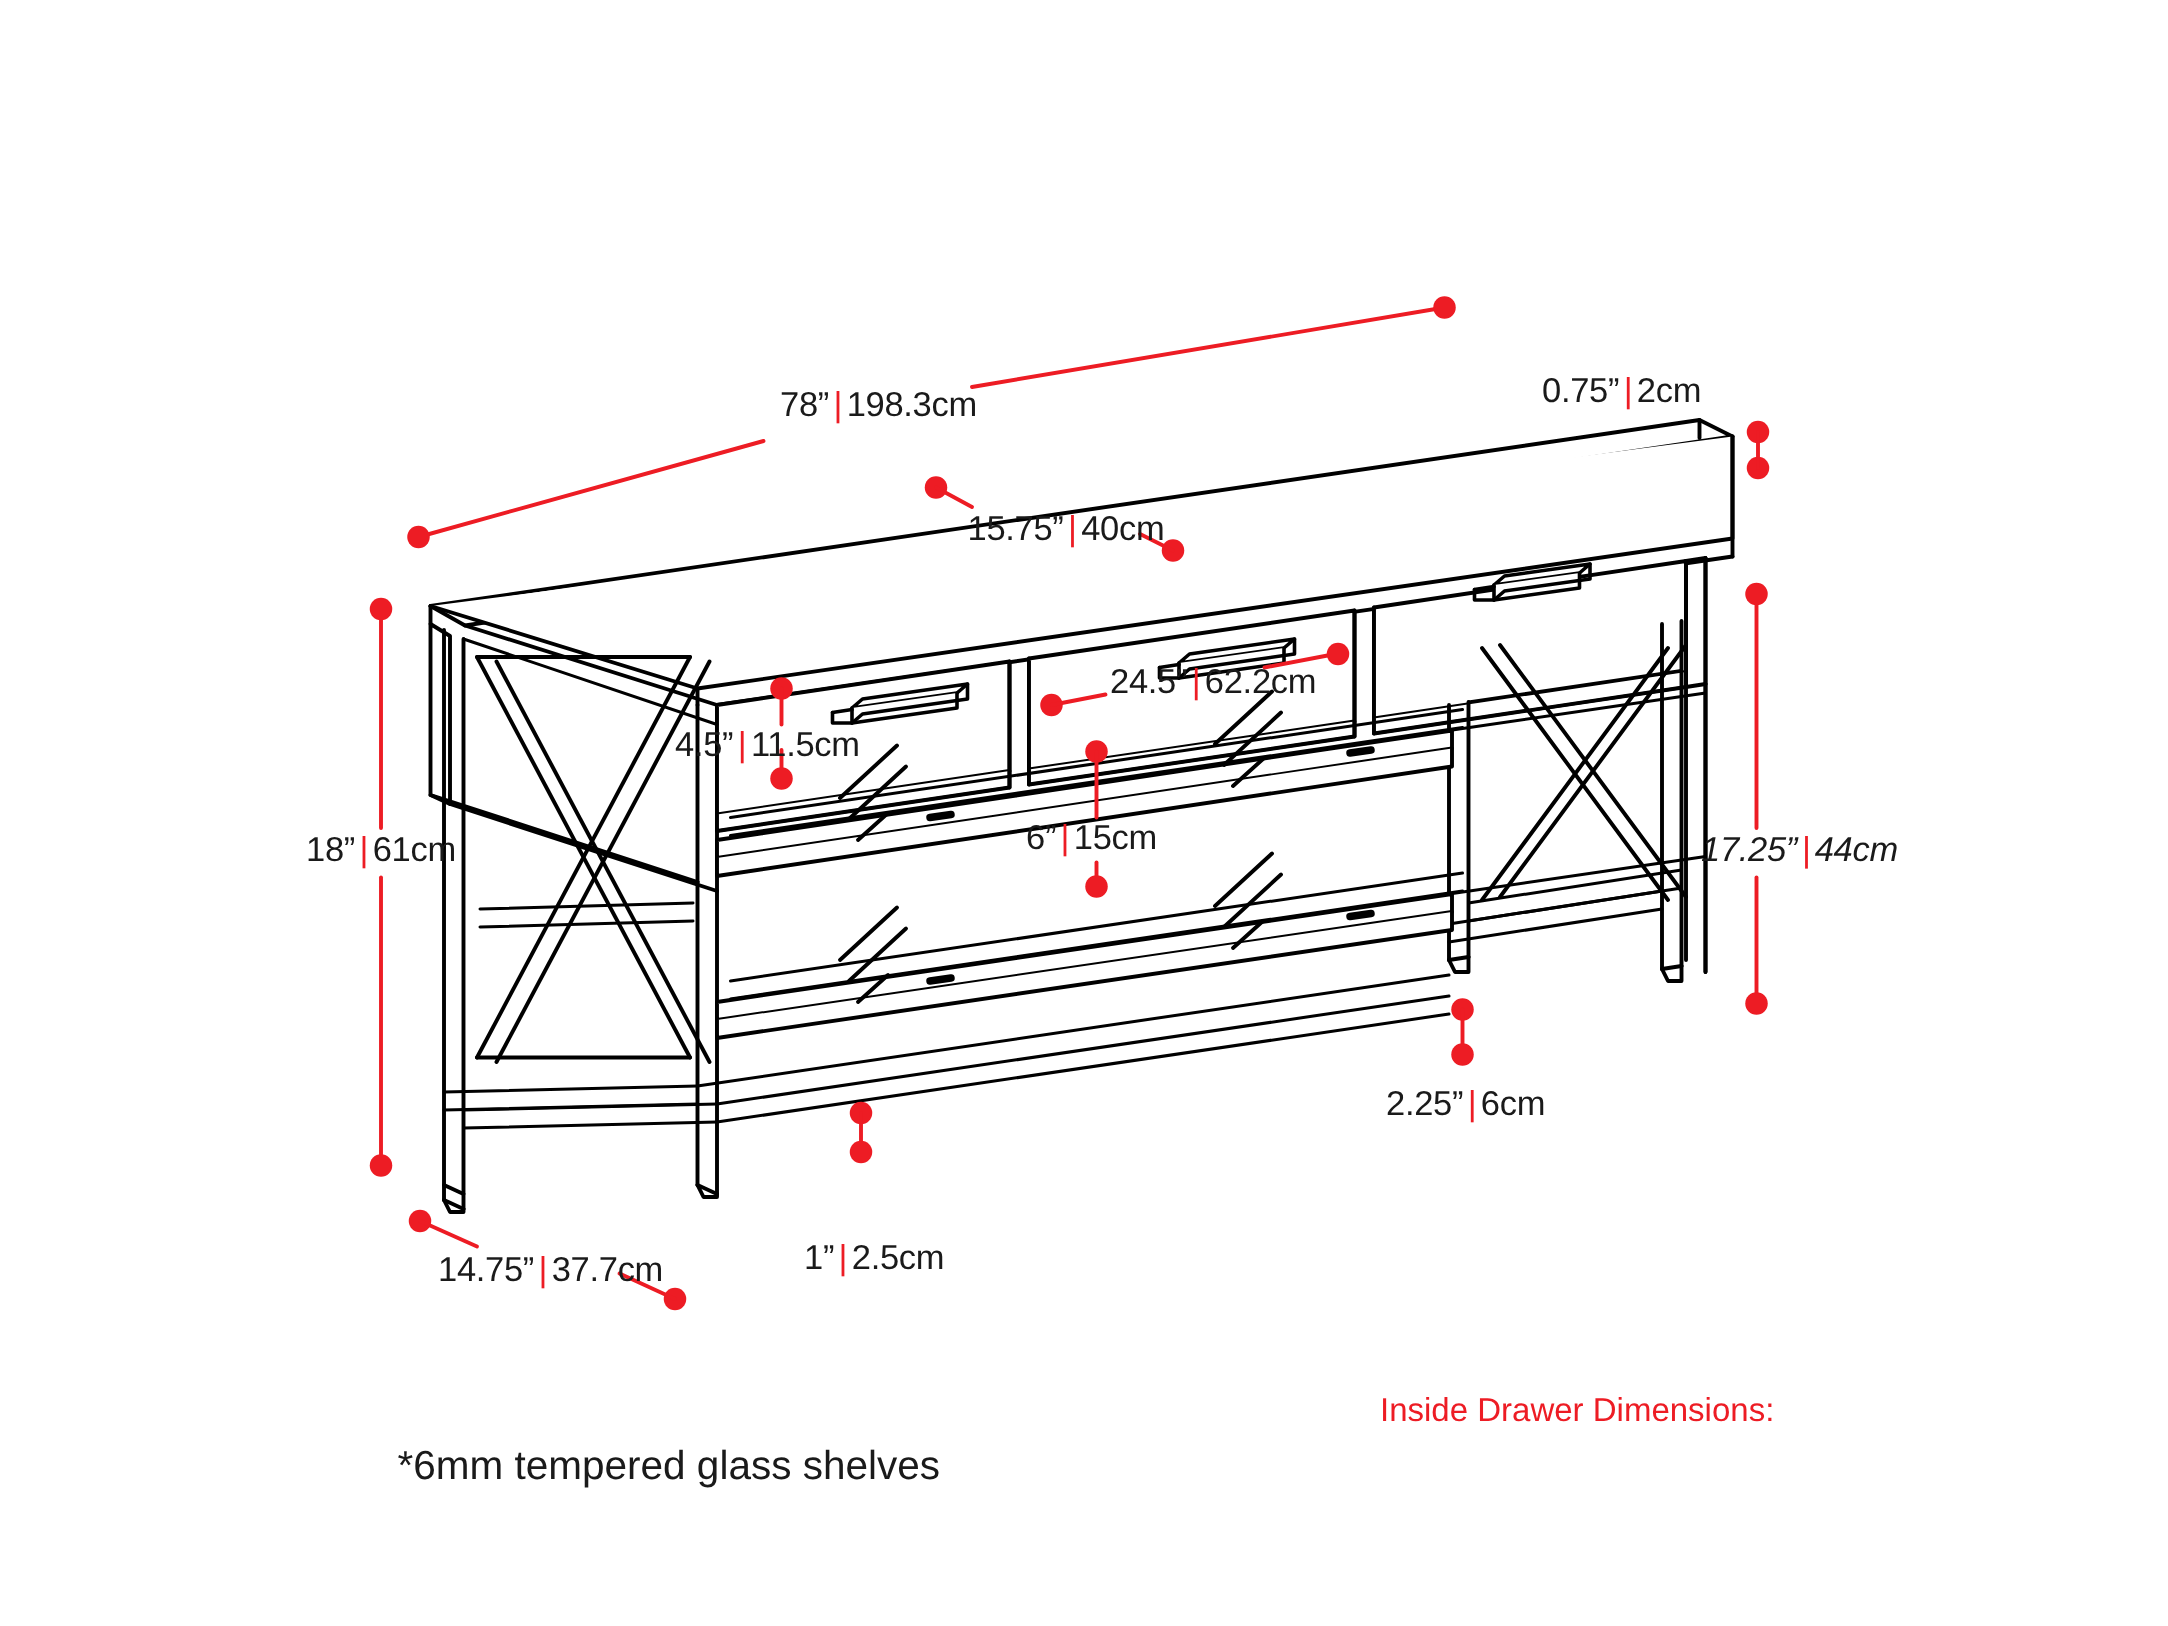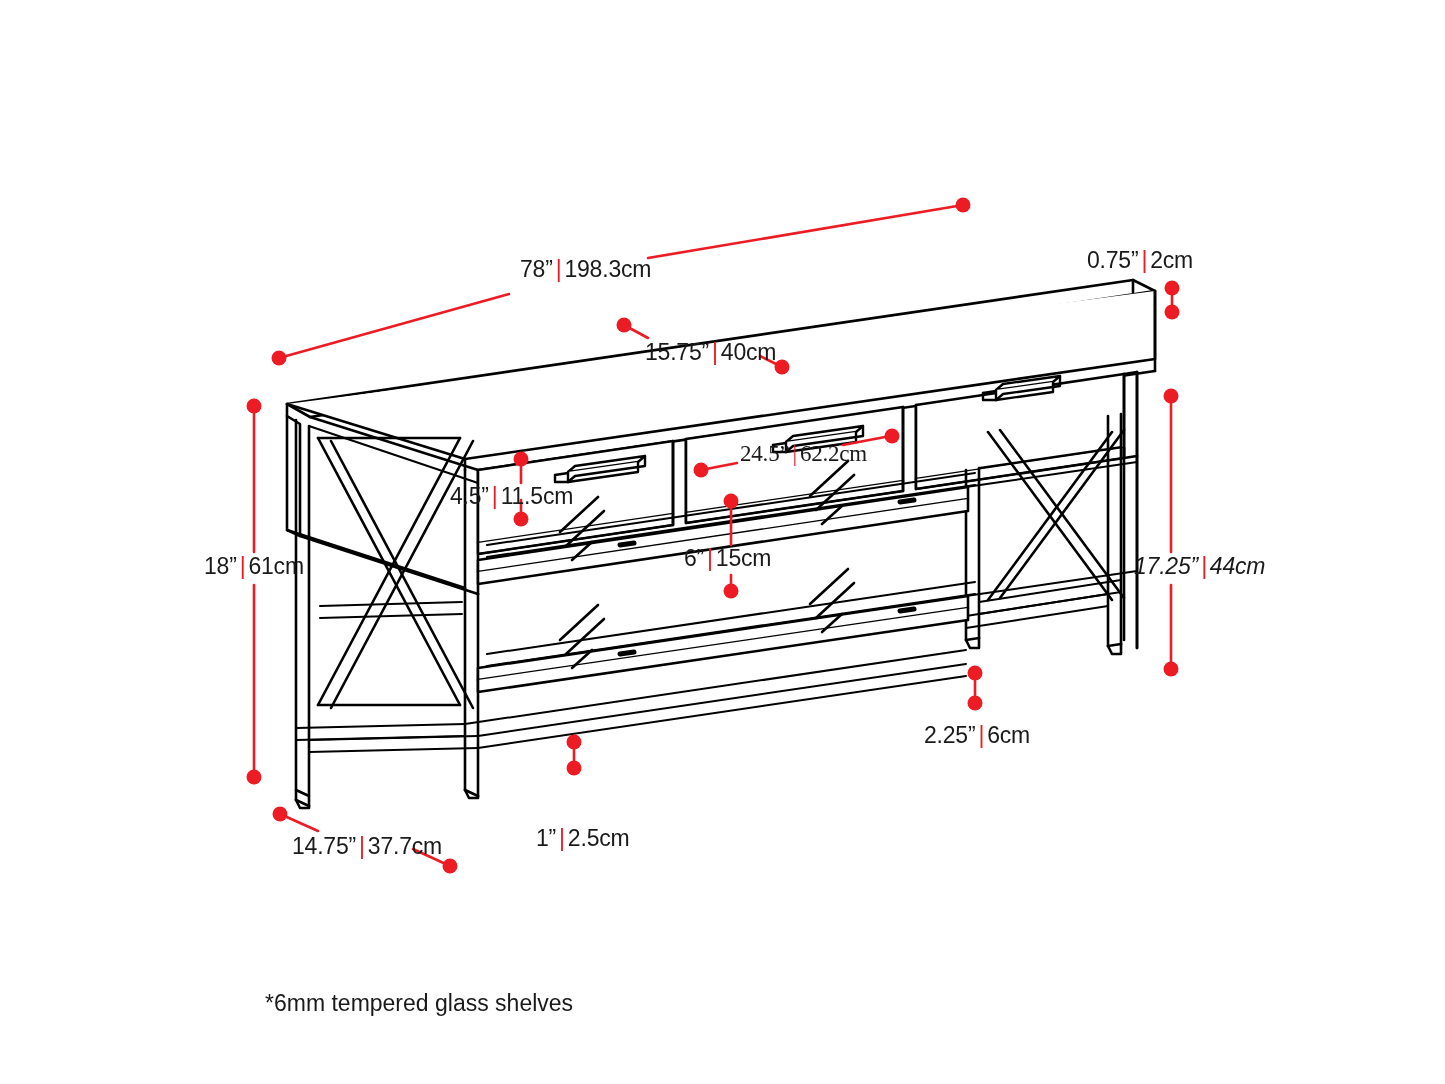--- a/index.html
+++ b/index.html
@@ -31,24 +31,23 @@
     letter-spacing: -0.2px;
   }
   .dimlabel .sep {
     color: #ED1C24;
     padding: 0 3px;
     font-weight: 400;
   }
   .note {
     position: absolute;
     font-family: "Liberation Sans", sans-serif;
-    font-size: 23px;
+    font-size: 27px;
     color: #1a1a1a;
     white-space: nowrap;
-    margin-top: 28px;
   }
   .drawer-box {
     position: absolute;
     font-family: "Liberation Sans", sans-serif;
     font-size: 22px;
     color: #1a1a1a;
     white-space: nowrap;
     line-height: 1.28;
   }
   .drawer-title {
@@ -321,29 +320,29 @@
   </svg>
 
   <div class="dimlabel" style="left:520px; top:256px;">
     <span>78”</span><span class="sep">|</span><span>198.3cm</span>
   </div>
 
   <div class="dimlabel" style="left:645px; top:339px;">
     <span>15.75”</span><span class="sep">|</span><span>40cm</span>
   </div>
 
-  <div class="dimlabel" style="left:1087px; top:247px;">
+  <div class="dimlabel" style="left:1028px; top:247px;">
     <span>0.75”</span><span class="sep">|</span><span>2cm</span>
   </div>
 
   <div class="dimlabel" style="left:450px; top:483px;">
     <span>4.5”</span><span class="sep">|</span><span>11.5cm</span>
   </div>
 
-  <div class="dimlabel" style="left:740px; top:441px;font-family:Liberation Serif, serif;">
+  <div class="dimlabel" style="left:740px; top:441px;">
     <span>24.5”</span><span class="sep">|</span><span>62.2cm</span>
   </div>
 
   <div class="dimlabel" style="left:684px; top:545px;">
     <span>6”</span><span class="sep">|</span><span>15cm</span>
   </div>
 
   <div class="dimlabel" style="left:204px; top:553px;">
     <span>18”</span><span class="sep">|</span><span>61cm</span>
   </div>
@@ -360,15 +359,16 @@
     <span>1”</span><span class="sep">|</span><span>2.5cm</span>
   </div>
 
   <div class="dimlabel" style="left:292px; top:833px;">
     <span>14.75”</span><span class="sep">|</span><span>37.7cm</span>
   </div>
 
   <div class="note" style="left:265px; top:962px;">*6mm tempered glass shelves</div>
 
   <div class="drawer-box" style="left:920px; top:926px;">
+    <div class="drawer-title">Inside Drawer Dimensions:</div>
   </div>
 
 </div>
 
 </body></html>

